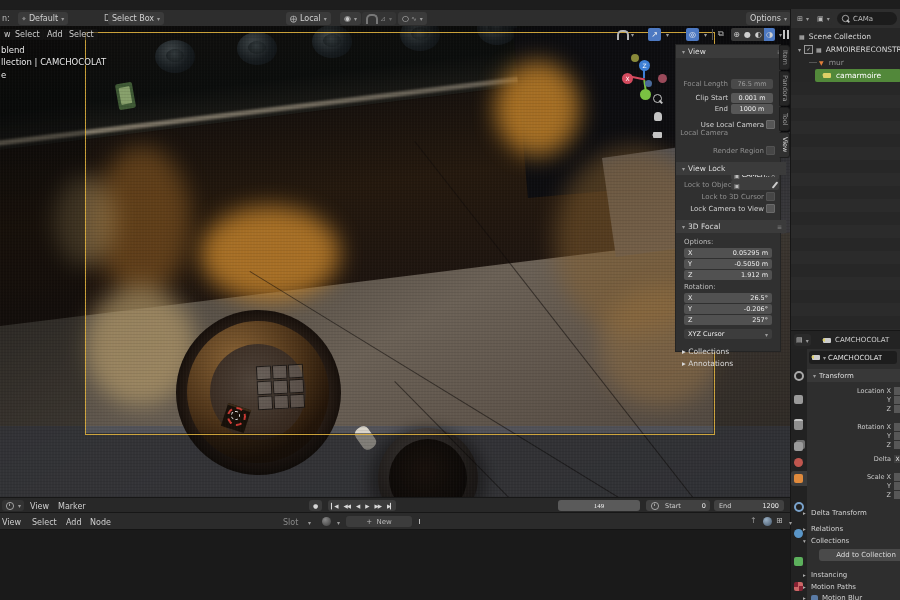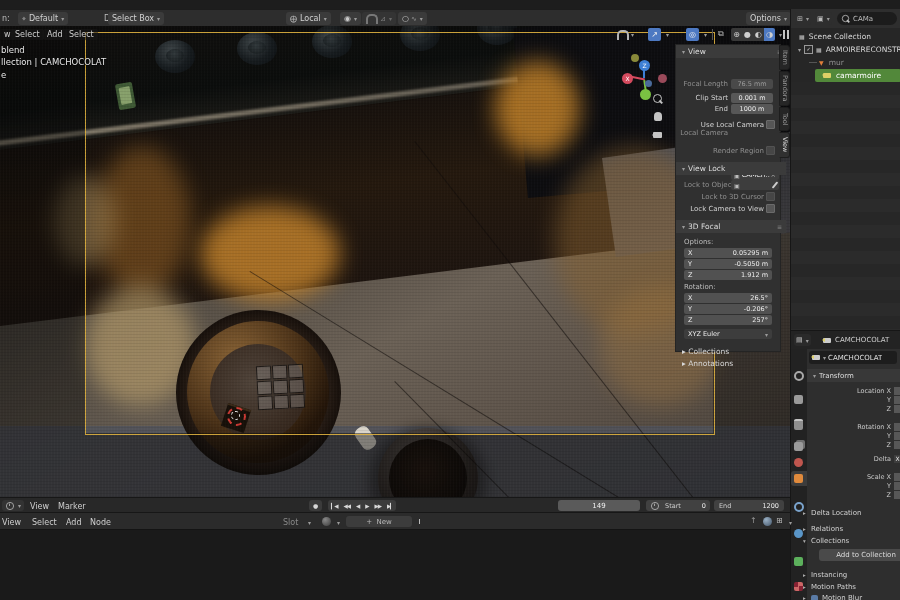--- a/index.html
+++ b/index.html
@@ -334,21 +334,21 @@
       </div>
       <div class="xyz" style="top:259px;">
         <span>Y</span>
           <span>-0.206°</span>
       </div>
       <div class="xyz" style="top:270px;">
         <span>Z</span>
           <span>257°</span>
       </div>
       <div class="xyz" style="top:284px;background:#3d3d3d;">
-        <span>XYZ Euler</span>
+        <span>XYZ Cursor</span>
           <span class="caret">▾</span>
       </div>
       <span class="sect" style="top:302px;">▸ <span>Collections</span></span>
       <span class="sect" style="top:314px;">▸ <span>Annotations</span></span>
     </div>
 
     <div class="vtab" style="top:19px;height:25px;">Item</div>
     <div class="vtab" style="top:45px;height:35px;">Pandora</div>
     <div class="vtab" style="top:81px;height:24px;">Tool</div>
     <div class="vtab act" style="top:106px;height:26px;">View</div>
@@ -437,21 +437,21 @@
     <span class="prow" style="right:10px;top:124px;">Delta</span>
     <div class="stub" style="top:124px;background:#3d3d3d;">X</div>
     <span class="prow" style="right:10px;top:142px;">Scale X</span>
       <div class="stub" style="top:142px;"></div>
     <span class="prow" style="right:10px;top:151px;">Y</span>
       <div class="stub" style="top:151px;"></div>
     <span class="prow" style="right:10px;top:160px;">Z</span>
       <div class="stub" style="top:160px;"></div>
 
     <span class="parrow" style="top:179px;">▸</span>
-    <span class="psect" style="top:178px;">Delta Location</span>
+    <span class="psect" style="top:178px;">Delta Transform</span>
     <span class="parrow" style="top:195px;">▸</span>
     <span class="psect" style="top:194px;">Relations</span>
     <span class="parrow" style="top:207px;">▾</span>
     <span class="psect" style="top:206px;">Collections</span>
     <div class="abs" style="left:28px;top:218px;width:94px;height:12px;background:#4a4a4a;border-radius:3px;display:flex;align-items:center;justify-content:center;overflow:hidden;">
       <span style="font-size:7px;color:#dcdcdc;white-space:nowrap;">Add to Collection</span>
     </div>
     <span class="parrow" style="top:241px;">▸</span>
     <span class="psect" style="top:240px;">Instancing</span>
     <span class="parrow" style="top:253px;">▸</span>
@@ -472,21 +472,21 @@
       <span style="font-size:6px;color:#d8d8d8;">●</span>
     </div>
     <div class="abs" style="left:328px;top:2px;height:11px;background:#3b3b3b;border-radius:3px;display:flex;align-items:center;">
       <span class="tbtn">▎◀</span>
       <span class="tbtn">◀◀</span>
       <span class="tbtn">◀</span>
       <span class="tbtn">▶</span>
       <span class="tbtn">▶▶</span>
       <span class="tbtn">▶▎</span>
     </div>
-    <div class="abs" style="left:558px;top:2px;width:82px;height:11px;background:#5a5a5a;border-radius:3px;display:flex;align-items:center;justify-content:center;">
+    <div class="abs" style="left:558px;top:2px;width:82px;height:11px;background:#5a5a5a;border-radius:3px;display:flex;align-items:center;justify-content:center;font-family:Liberation Serif, serif;">
       <span style="font-size:7px;color:#f0f0f0;">149</span>
     </div>
     <div class="abs" style="left:646px;top:2px;width:64px;height:11px;background:#414141;border-radius:3px;display:flex;align-items:center;padding:0 4px;box-sizing:border-box;">
       <span class="i-clock" style="transform:scale(.8);"></span>
       <span style="font-size:6.5px;color:#cfcfcf;margin-left:5px;">Start</span>
       <span style="font-size:6.5px;color:#eee;margin-left:auto;">0</span>
     </div>
     <div class="abs" style="left:714px;top:2px;width:70px;height:11px;background:#414141;border-radius:3px;display:flex;align-items:center;padding:0 5px;box-sizing:border-box;">
       <span style="font-size:6.5px;color:#cfcfcf;">End</span>
       <span style="font-size:6.5px;color:#eee;margin-left:auto;">1200</span>

